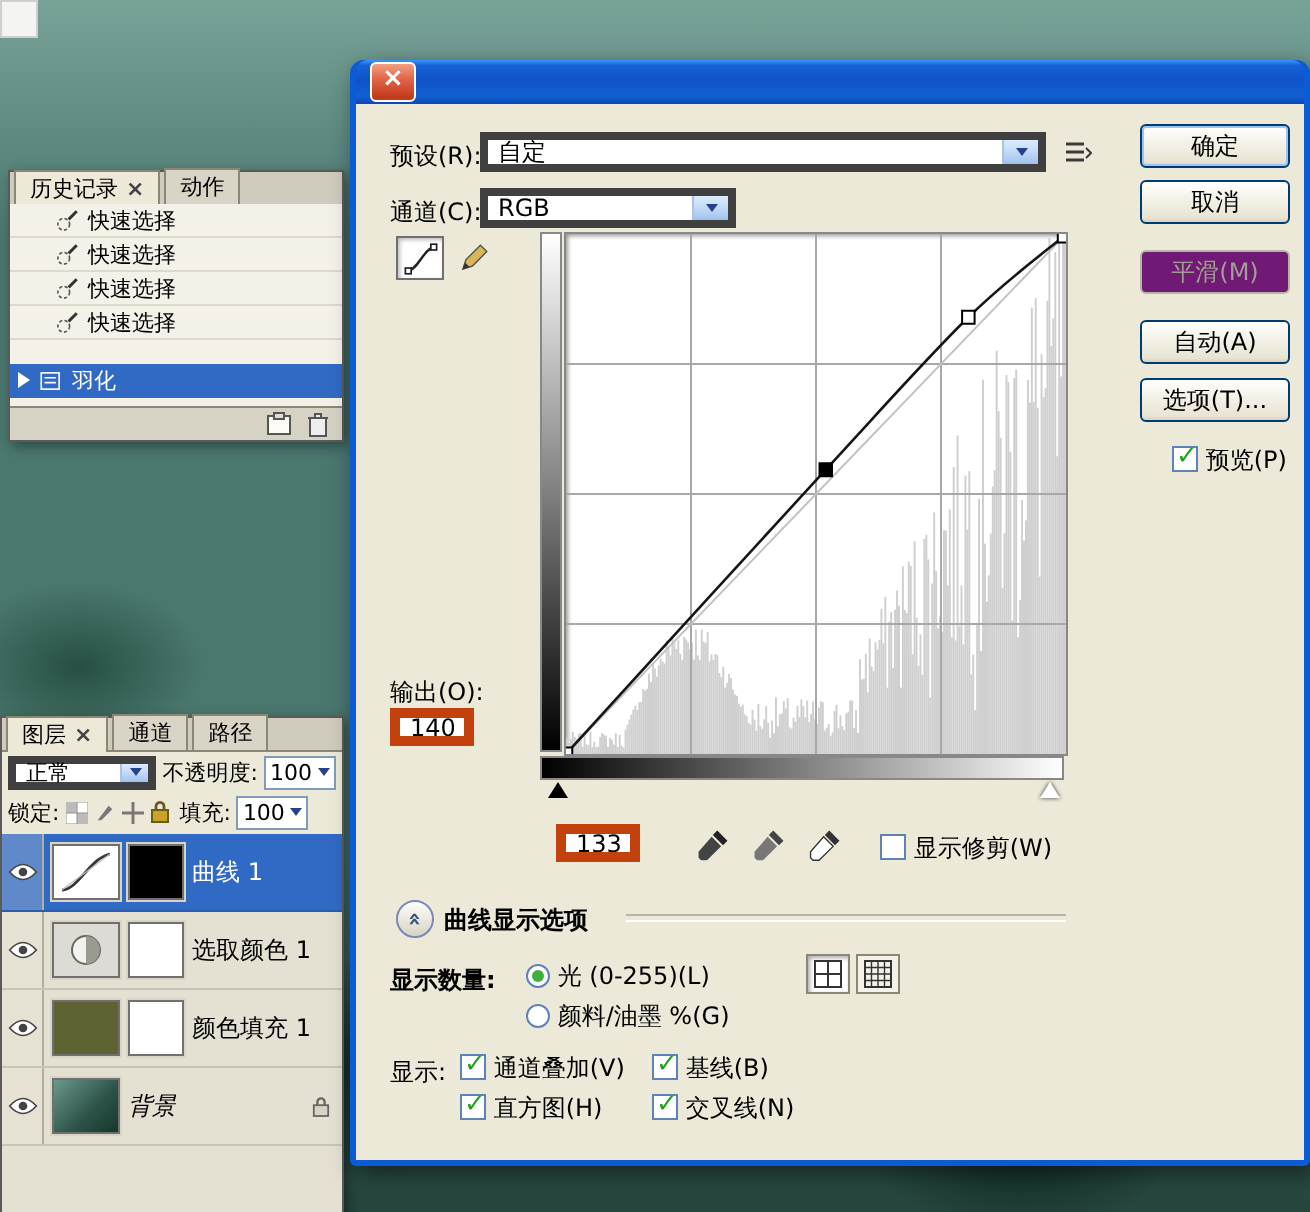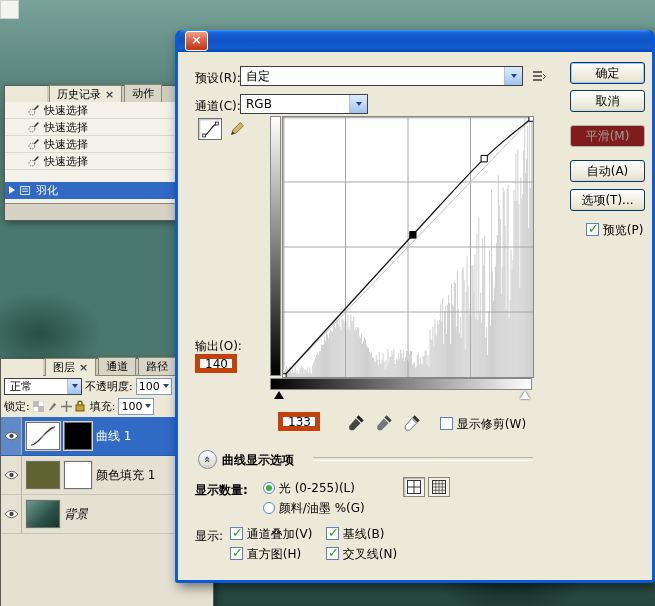--- a/index.html
+++ b/index.html
@@ -13,21 +13,21 @@
       radial-gradient(90px 60px at 6% 55%, #274f44, transparent 70%),
       radial-gradient(120px 80px at 28% 88%, #1e4237, transparent 70%),
       radial-gradient(110px 70px at 78% 94%, #16352c, transparent 70%),
       radial-gradient(80px 50px at 55% 72%, #2c5a4d, transparent 70%),
       radial-gradient(70px 45px at 92% 72%, #244b40, transparent 70%),
       radial-gradient(60px 40px at 14% 22%, #5d9186, transparent 70%),
       radial-gradient(55px 38px at 46% 38%, #538579, transparent 70%),
       radial-gradient(60px 42px at 97% 40%, #3c6b60, transparent 70%);
   }
   
-  .panel{position:absolute;background:#ece9d8;border:1px solid #5a5a5a;box-shadow:2px 2px 6px rgba(0,0,0,.4);padding-left:42px;}
+  .panel{position:absolute;background:#ece9d8;border:1px solid #5a5a5a;box-shadow:2px 2px 6px rgba(0,0,0,.4);}
   .tabbar{display:flex;align-items:flex-end;height:16px;background:#cfcbbd;border-bottom:1px solid #8a8774;}
   .tab{padding:1px 7px 1px 7px;background:#d9d5c6;border:1px solid #8a8774;border-bottom:none;margin-left:2px;
        font-size:11px;white-space:nowrap;display:flex;gap:4px;align-items:center;}
   .tab.active{background:#ece9d8;position:relative;top:1px;}
   .tab .x{color:#444;font-weight:bold;font-size:11px;line-height:1;}
   
   .hlist{background:#f3f1e8;position:absolute;left:0;right:0;}
   .hrow{height:16px;display:flex;align-items:center;gap:4px;padding-left:22px;border-bottom:1px solid #ddd9cb;font-size:11px;}
   .hrow.sel{background:#316ac5;color:#fff;border-bottom-color:#316ac5;padding-left:4px;}
   .strip{position:absolute;left:0;right:0;height:16px;background:#d6d2c4;border-top:1px solid #8a8774;display:flex;justify-content:flex-end;align-items:center;gap:6px;padding-right:6px;}
@@ -45,29 +45,29 @@
          box-shadow:3px 4px 12px rgba(0,0,0,.5);}
   .titlebar{height:22px;display:flex;align-items:center;border-radius:6px 6px 0 0;
     background:linear-gradient(180deg,#3d95ff 0%,#1663d6 12%,#0f52c8 45%,#1160d2 82%,#0a47b5 100%);
     color:#fff;font-weight:bold;font-size:12px;padding:0 4px 0 7px;text-shadow:1px 1px 1px #08issue;}
   .titlebar .ttl{flex:1;text-shadow:1px 1px 1px #0a3a88;}
   .closebtn{width:21px;height:18px;border-radius:3px;border:1px solid #fff;
     background:linear-gradient(180deg,#f3a183,#e2674b 40%,#c33c1c 90%);
     color:#fff;font-weight:bold;font-size:13px;line-height:16px;text-align:center;cursor:default;}
   .dlgbody{position:relative;background:#ece9d8;width:474px;height:528px;}
   .lbl{position:absolute;font-size:12px;white-space:nowrap;}
-  .combo{position:absolute;background:#fff;border:1px solid #404040;display:flex;align-items:center;height:20px;box-sizing:border-box;gap:11px;}
+  .combo{position:absolute;background:#fff;border:4px solid #404040;display:flex;align-items:center;height:20px;box-sizing:border-box;gap:11px;}
   .combo .val{flex:1;padding-left:5px;font-size:12px;}
   .combo .btn{width:17px;align-self:stretch;display:flex;align-items:center;justify-content:center;
     background:linear-gradient(180deg,#dcebfd,#c2d9f7 50%,#a0c1ee);border-left:1px solid #aac3e4;}
   .xpbtn{position:absolute;width:75px;height:22px;box-sizing:border-box;border:1px solid #003c74;border-radius:3px;
     background:linear-gradient(180deg,#ffffff,#f3f1e6 45%,#e8e4d4 90%,#d8d2bd);
     font-size:12px;text-align:center;line-height:20px;cursor:default;}
   .xpbtn.def{box-shadow:inset 0 0 0 1px #9ec3f2;}
-  .xpbtn.disabled{border-color:#b9b5a5;color:#a09e92;background:#7f1d1d;box-shadow:none;}
+  .xpbtn.disabled{border-color:#b9b5a5;color:#a09e92;background:#701a75;box-shadow:none;}
   .toolbtn{position:absolute;width:24px;height:22px;box-sizing:border-box;display:flex;align-items:center;justify-content:center;background:#ece9d8;}
   .toolbtn.pressed{background:#fff;border:1px solid #707070;box-shadow:inset 1px 1px 2px #bbb;}
   .cb{display:inline-block;width:13px;height:13px;box-sizing:border-box;background:#fff;border:1px solid #5f83b9;position:relative;vertical-align:-2px;}
   .cb.on::after{content:"✓";position:absolute;left:1px;top:-3px;color:#1fa11f;font-size:13px;font-weight:bold;}
   .radio{display:inline-block;width:12px;height:12px;box-sizing:border-box;border:1px solid #5f83b9;border-radius:50%;background:#fff;position:relative;vertical-align:-2px;}
   .radio.on::after{content:"";position:absolute;left:2px;top:2px;width:6px;height:6px;border-radius:50%;background:#3faf3f;}
   .field{position:absolute;width:42px;height:19px;box-sizing:border-box;border:5px solid #c2410c;background:#fff;font-size:12px;padding:1px 5px;font-family:inherit;}
   .plotwrap{position:absolute;border:1px solid #888;background:#fff;box-shadow:inset 1px 1px 2px #999;}
   .vgrad{position:absolute;width:11px;background:linear-gradient(180deg,#fff,#000);border:1px solid #888;box-sizing:border-box;}
   .hgrad{position:absolute;height:12px;background:linear-gradient(90deg,#000,#fff);border:1px solid #888;box-sizing:border-box;}
@@ -217,20 +217,36 @@
           <svg width="28" height="22" viewBox="0 0 28 22">
               <rect x="0" y="0" width="28" height="22" fill="#fff"></rect>
               <path d="M2 20 C10 20 16 4 26 2" fill="none" stroke="#333" stroke-width="1.4"></path>
               <line x1="2" y1="20" x2="26" y2="2" stroke="#bbb" stroke-width=".7"></line>
             </svg>
         </span>
         <span class="mask" style="background:#000;"></span>
         <span class="lname" style="color:#fff;">曲线 1</span>
       </div>
 
+      <div class="lrow">
+        <span class="eyecell">
+          <svg width="15" height="10" viewBox="0 0 18 12">
+              <path d="M1 6 Q9 -3 17 6 Q9 15 1 6 Z" fill="#fff" stroke="#444"></path>
+              <circle cx="9" cy="6" r="2.6" fill="#444"></circle>
+            </svg>
+        </span>
+        <span class="thumb" style="display:flex;align-items:center;justify-content:center;background:#dcdcd4;">
+          <svg width="20" height="20" viewBox="0 0 20 20">
+              <circle cx="10" cy="10" r="7" fill="#f2f2ee" stroke="#666"></circle>
+              <path d="M10 3 a7 7 0 0 1 0 14 Z" fill="#9a9a90"></path>
+            </svg>
+        </span>
+        <span class="mask" style="background:#fff;"></span>
+        <span class="lname">选取颜色 1</span>
+      </div>
 
       <div class="lrow">
         <span class="eyecell">
           <svg width="15" height="10" viewBox="0 0 18 12">
               <path d="M1 6 Q9 -3 17 6 Q9 15 1 6 Z" fill="#fff" stroke="#444"></path>
               <circle cx="9" cy="6" r="2.6" fill="#444"></circle>
             </svg>
         </span>
         <span class="thumb" style="background:#5e6331;"></span>
         <span class="mask" style="background:#fff;"></span>

